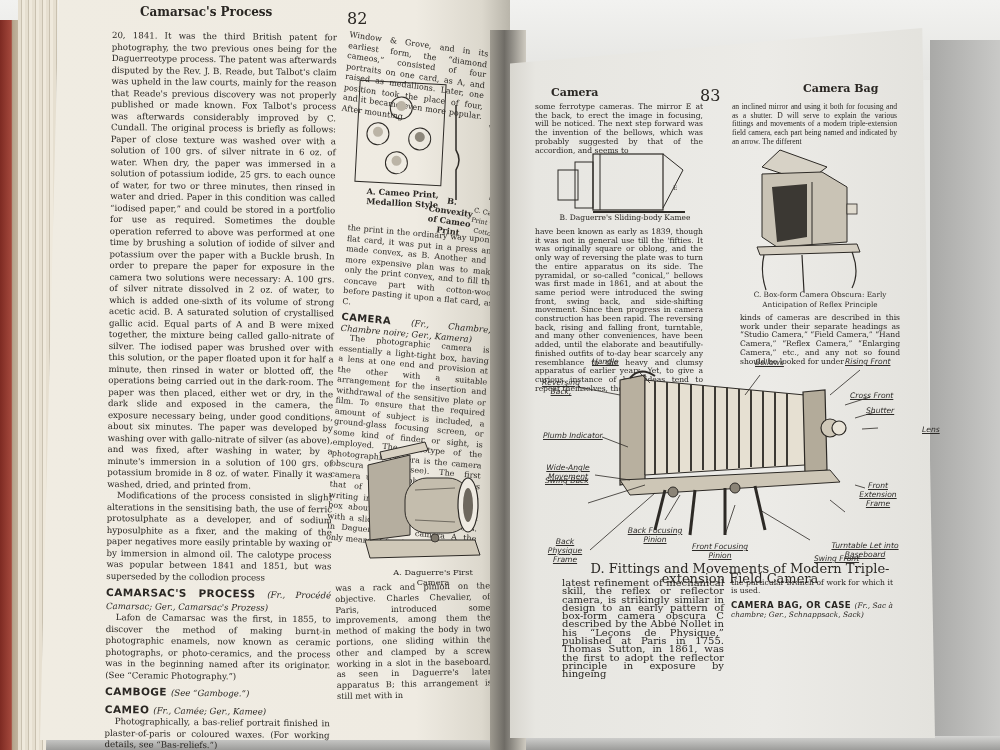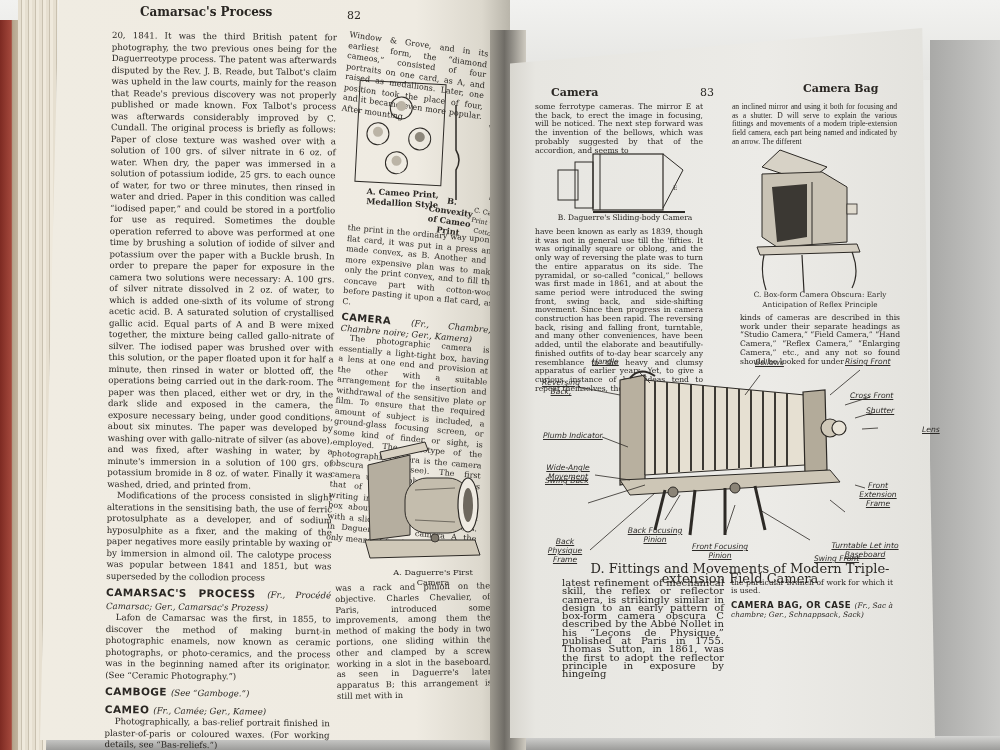--- a/index.html
+++ b/index.html
@@ -7,21 +7,21 @@
   .bg-top{position:absolute;left:0;top:0;width:1000px;height:80px;background:linear-gradient(#f2f2f0,#e4e4e1);}
   .shadow-right{position:absolute;left:930px;top:40px;width:70px;height:710px;background:linear-gradient(90deg,#a9a9a7,#c9c9c7);}
   .bottom-edge{position:absolute;left:0;top:736px;width:1000px;height:14px;background:linear-gradient(#d5d5d3,#9c9c9a);}
   .cover{position:absolute;left:0;top:20px;width:28px;height:730px;background:linear-gradient(90deg,#7d2a22,#a4483c 40%,#b5a58d 45%,#d8cfbe);}
   .page-edges{position:absolute;left:18px;top:0;width:40px;height:750px;background:repeating-linear-gradient(90deg,#e6dfd0 0 3px,#c9c1b0 3px 4px,#efe9dc 4px 7px);clip-path:polygon(0 0,100% 0,70% 100%,0 100%);}
   .left-page{position:absolute;left:40px;top:0;width:470px;height:740px;background:linear-gradient(90deg,#f0ece2 0%,#efebe2 80%,#dcd8cd 94%,#b9b5aa 100%);clip-path:polygon(4% 0,100% 0,100% 100%,0 100%);}
   .gutter{position:absolute;left:490px;top:30px;width:36px;height:720px;background:linear-gradient(90deg,#9e9a90,#6f6c66 40%,#8e8b84 60%,#cfcbc1);}
   .right-page{position:absolute;left:510px;top:28px;width:425px;height:710px;background:linear-gradient(90deg,#d8d6cf 0%,#e7e6e1 6%,#ecebe7 60%,#e3e2dd 100%);clip-path:polygon(0 5%,97% 0,100% 100%,0 100%);}
   .t{position:absolute;white-space:nowrap;}
   .running{font-weight:bold;font-size:12px;}
-  .pgno{font-size:11px;}
+  .pgno{font-size:16px;}
   .col{position:absolute;font-size:8.6px;line-height:11.5px;text-align:justify;}
   .col p{margin:0;}
   .col .ind{text-indent:10px;}
   .hw{font-family:"DejaVu Sans","Liberation Sans",sans-serif;font-weight:bold;font-size:10.5px;letter-spacing:.4px;margin-top:5px;}
   .hw i{font-family:"DejaVu Serif",serif;font-weight:normal;font-size:8.6px;letter-spacing:0;}
   .cap{font-size:8.2px;text-align:center;position:absolute;line-height:10px;}
   .lbl{position:absolute;font-family:"DejaVu Sans","Liberation Sans",sans-serif;font-style:italic;font-size:7.6px;line-height:9px;text-align:center;color:#2c2a27;text-decoration:underline;}
   .skew-l{transform:rotate(0.6deg);transform-origin:0 0;}
   .skew-mid{transform:rotate(6deg) skewY(2deg);transform-origin:0 0;}
   svg{position:absolute;overflow:visible;}
@@ -115,21 +115,21 @@
 
 <svg width="130" height="70" style="left:555px;top:150px;">
   <rect x="3" y="20" width="20" height="30" fill="none" stroke="#2d2a26" stroke-width="1"></rect>
   <rect x="20" y="12" width="18" height="46" fill="none" stroke="#2d2a26" stroke-width="1"></rect>
   <rect x="38" y="4" width="70" height="56" fill="none" stroke="#2d2a26" stroke-width="1.2"></rect>
   <line x1="45" y1="4" x2="45" y2="60" stroke="#2d2a26" stroke-width="1"></line>
   <polyline points="108,4 128,20 108,58" fill="none" stroke="#2d2a26" stroke-width="1"></polyline>
   <line x1="38" y1="62" x2="130" y2="62" stroke="#2d2a26" stroke-width="2"></line>
   <text x="118" y="40" font-size="6" font-family="DejaVu Serif" fill="#2d2a26">E</text>
 </svg>
-<div class="cap" style="left:555px;top:213px;width:140px;font-size:7.5px;">B. Daguerre's Sliding-body Camera</div>
+<div class="cap" style="left:555px;top:213px;width:140px;font-size:7.5px;">B. Daguerre's Sliding-body Kamee</div>
 
 <div class="col" style="left:535px;top:228px;width:168px;font-size:7.6px;line-height:8.7px;">
   <p>have been known as early as 1839, though it was not in general use till the 'fifties. It was originally square or oblong, and the only way of reversing the plate was to turn the entire apparatus on its side. The pyramidal, or so-called “conical,” bellows was first made in 1861, and at about the same period were introduced the swing front, swing back, and side-shifting movement. Since then progress in camera construction has been rapid. The reversing back, rising and falling front, turntable, and many other conveniences, have been added, until the elaborate and beautifully-finished outfits of to-day bear scarcely any resemblance to the heavy and clumsy apparatus of earlier years. Yet, to give a curious instance of how ideas tend to repeat themselves, the</p>
 </div>
 
 <div class="col" style="left:732px;top:103px;width:165px;font-size:7.6px;line-height:8.7px;font-family:Liberation Serif, serif;">
   <p>an inclined mirror and using it both for focusing and as a shutter. D will serve to explain the various fittings and movements of a modern triple-extension field camera, each part being named and indicated by an arrow. The different</p>
 </div>
 
 <svg width="110" height="150" style="left:752px;top:142px;">

